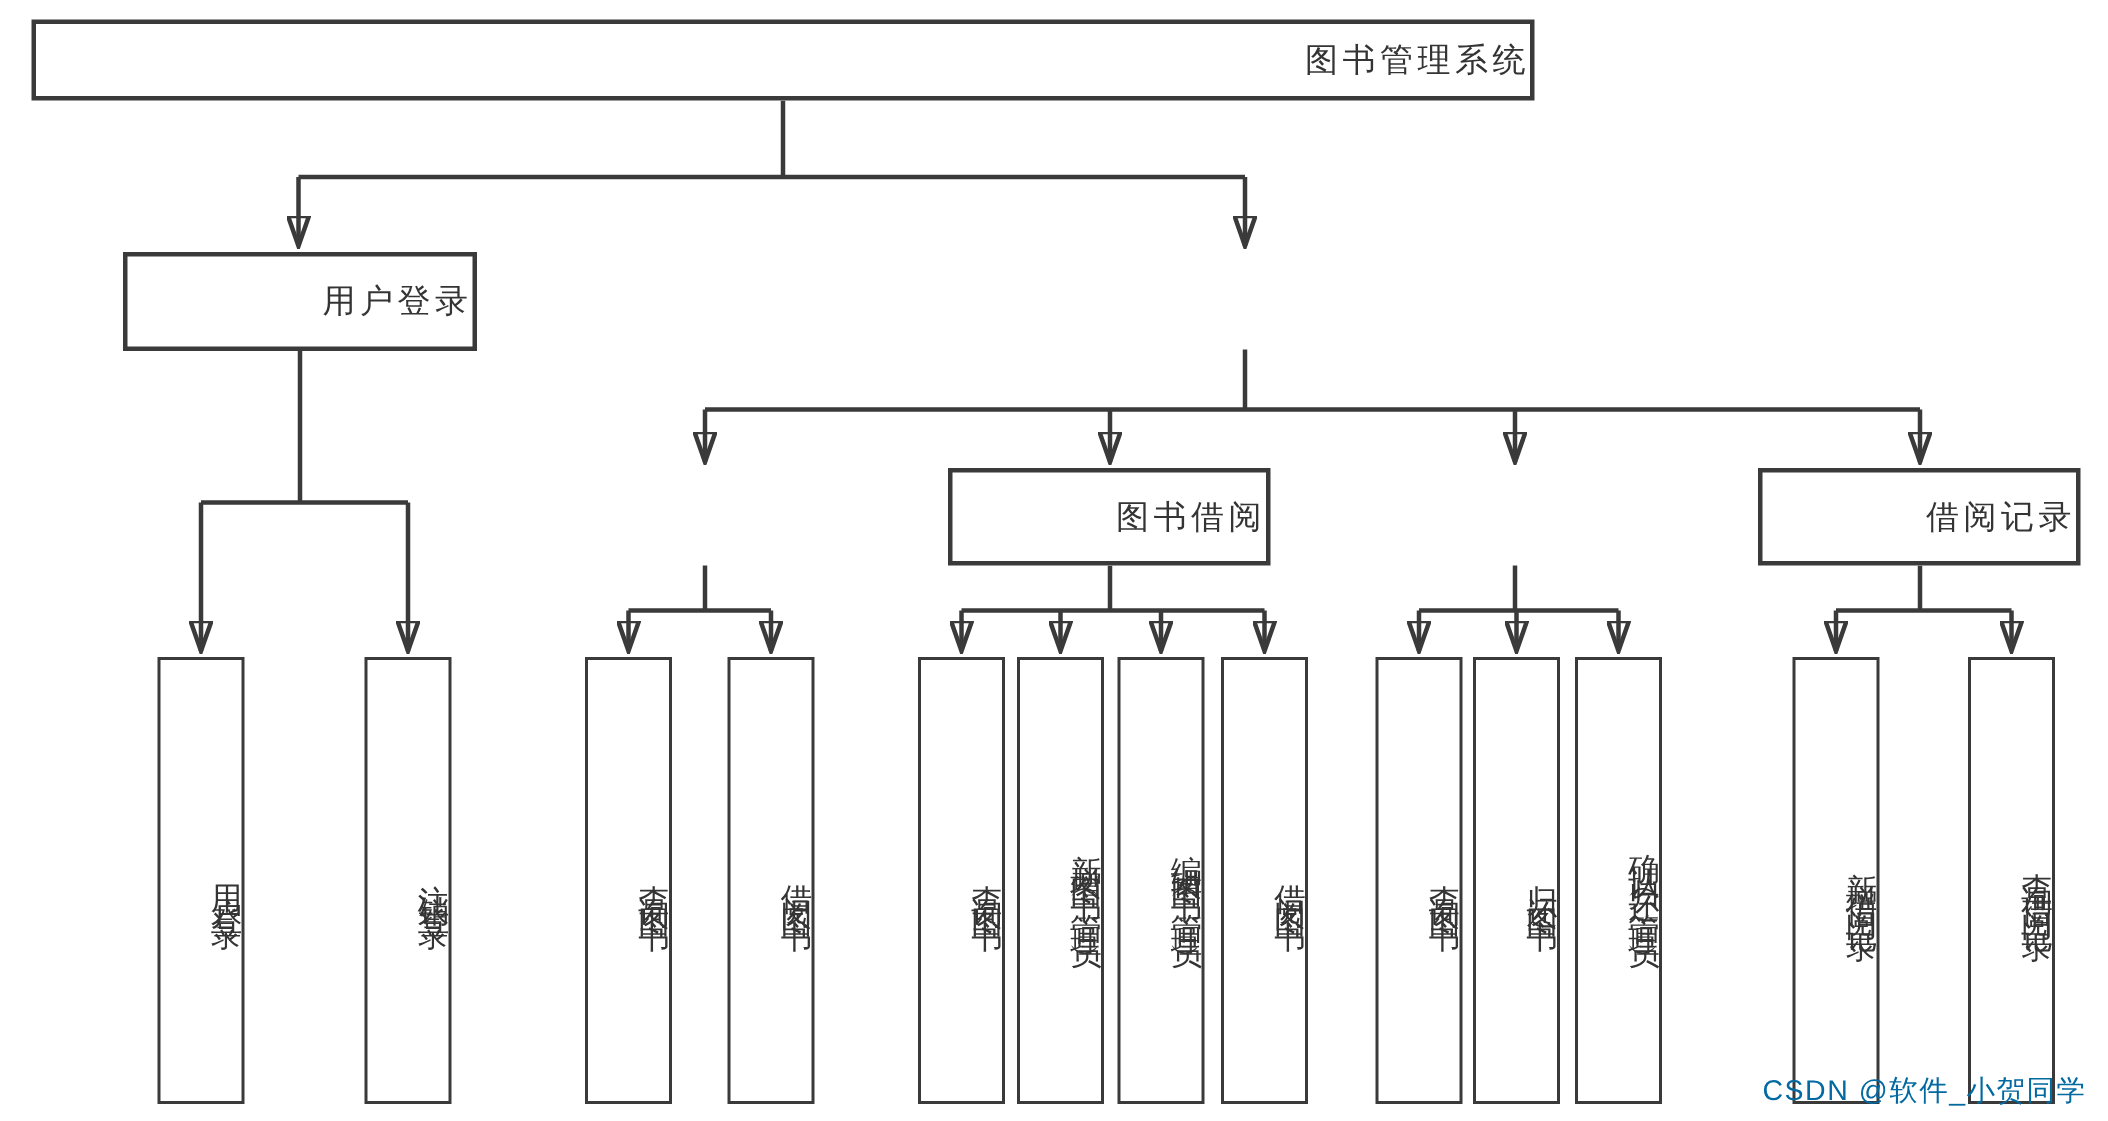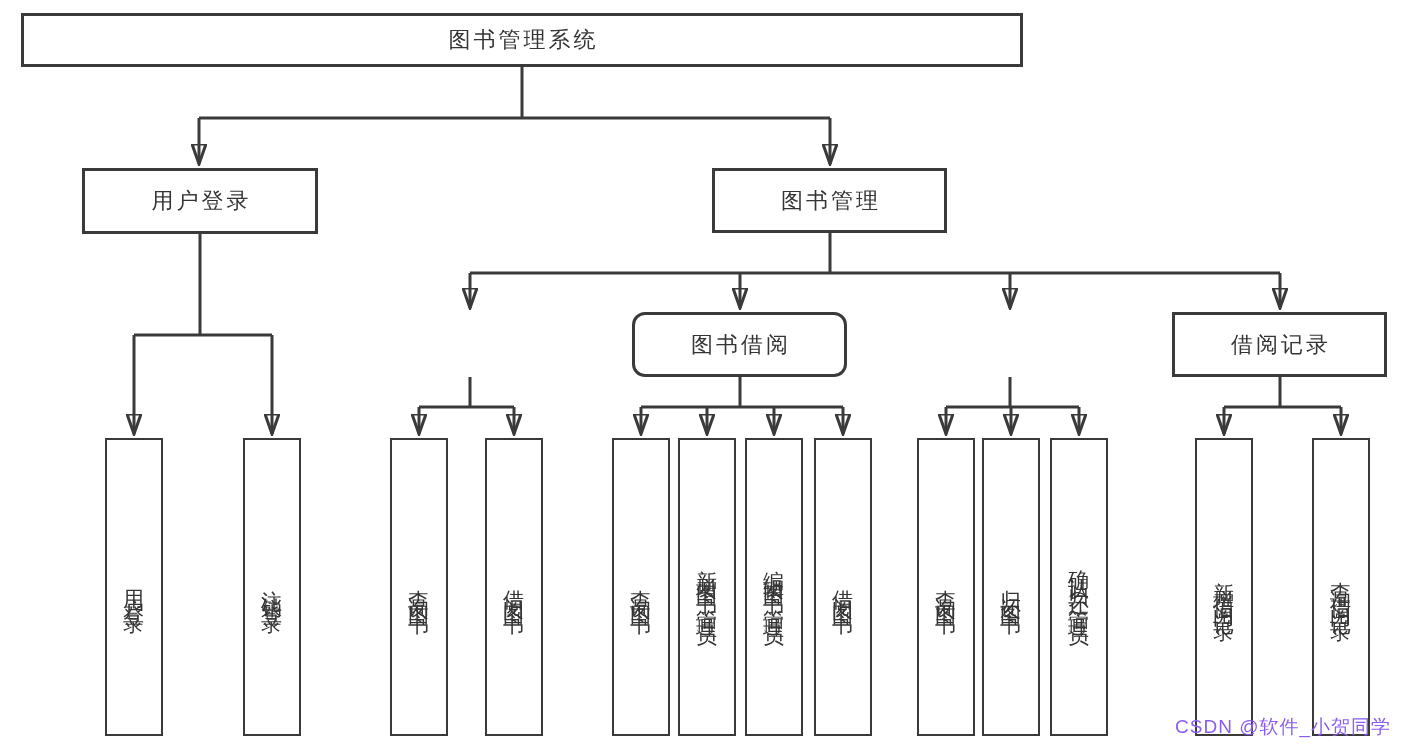--- a/index.html
+++ b/index.html
@@ -4,38 +4,38 @@
 <style>
   html,body{margin:0;padding:0;background:#fff;}
   .canvas{
     position:relative;width:1405px;height:747px;background:#fff;overflow:hidden;
     font-family:"Liberation Sans","DejaVu Sans",sans-serif;color:#343434;
   }
   .wires{position:absolute;left:0;top:0;width:1405px;height:747px;}
   .wires path{stroke:#3a3a3a;stroke-width:3;fill:none;}
   .box{
     position:absolute;box-sizing:border-box;background:#fff;border:3px solid #3a3a3a;
-    display:flex;align-items:center;justify-content:center;
+    display:flex;align-items:center;justify-content:flex-end;
   }
   .box span{font-size:22px;letter-spacing:3px;white-space:nowrap;text-indent:3px;}
   .leaf{border-width:2.5px;}
   .leaf span{
     writing-mode:vertical-rl;text-orientation:mixed;
     font-size:21px;letter-spacing:8px;line-height:1;white-space:nowrap;
   }
   .watermark{
-    position:absolute;right:14px;bottom:7px;font-size:19px;color:#8b5cf6;
+    position:absolute;right:14px;bottom:7px;font-size:19px;color:#0369a1;
     letter-spacing:1px;white-space:nowrap;
   }
   
   #n-root        {left:21px;  top:13px;  width:1002px;height:54px;}
   #n-user-login  {left:82px;  top:168px; width:236px; height:66px;}
   #n-book-mgmt   {left:712px; top:168px; width:235px; height:65px;}
   #n-rec         {left:363px; top:312px; width:215px; height:65px;}
-  #n-borrow      {left:632px; top:312px; width:215px; height:65px;border-radius:13px;}
+  #n-borrow      {left:632px; top:312px; width:215px; height:65px;}
   #n-current     {left:903px; top:312px; width:215px; height:65px;}
   #n-record      {left:1172px;top:312px; width:215px; height:65px;}
   .leaf{top:438px;width:58px;height:298px;}
   #l-login   {left:105px;}
   #l-logout  {left:243px;}
   #l-rec-q   {left:390px;}
   #l-rec-b   {left:485px;}
   #l-bb-q    {left:612px;}
   #l-bb-add  {left:678px;}
   #l-bb-edit {left:745px;}
@@ -113,23 +113,20 @@
     </g>
   </svg>
 
   <div class="box" id="n-root">
     <span>图书管理系统</span>
   </div>
 
   <div class="box" id="n-user-login">
     <span>用户登录</span>
   </div>
-  <div class="box" id="n-book-mgmt">
-    <span>图书管理</span>
-  </div>
 
   <div class="box" id="n-borrow">
     <span>图书借阅</span>
   </div>
   <div class="box" id="n-record">
     <span>借阅记录</span>
   </div>
 
   <div class="box leaf" id="l-login">
     <span>用户登录</span>

